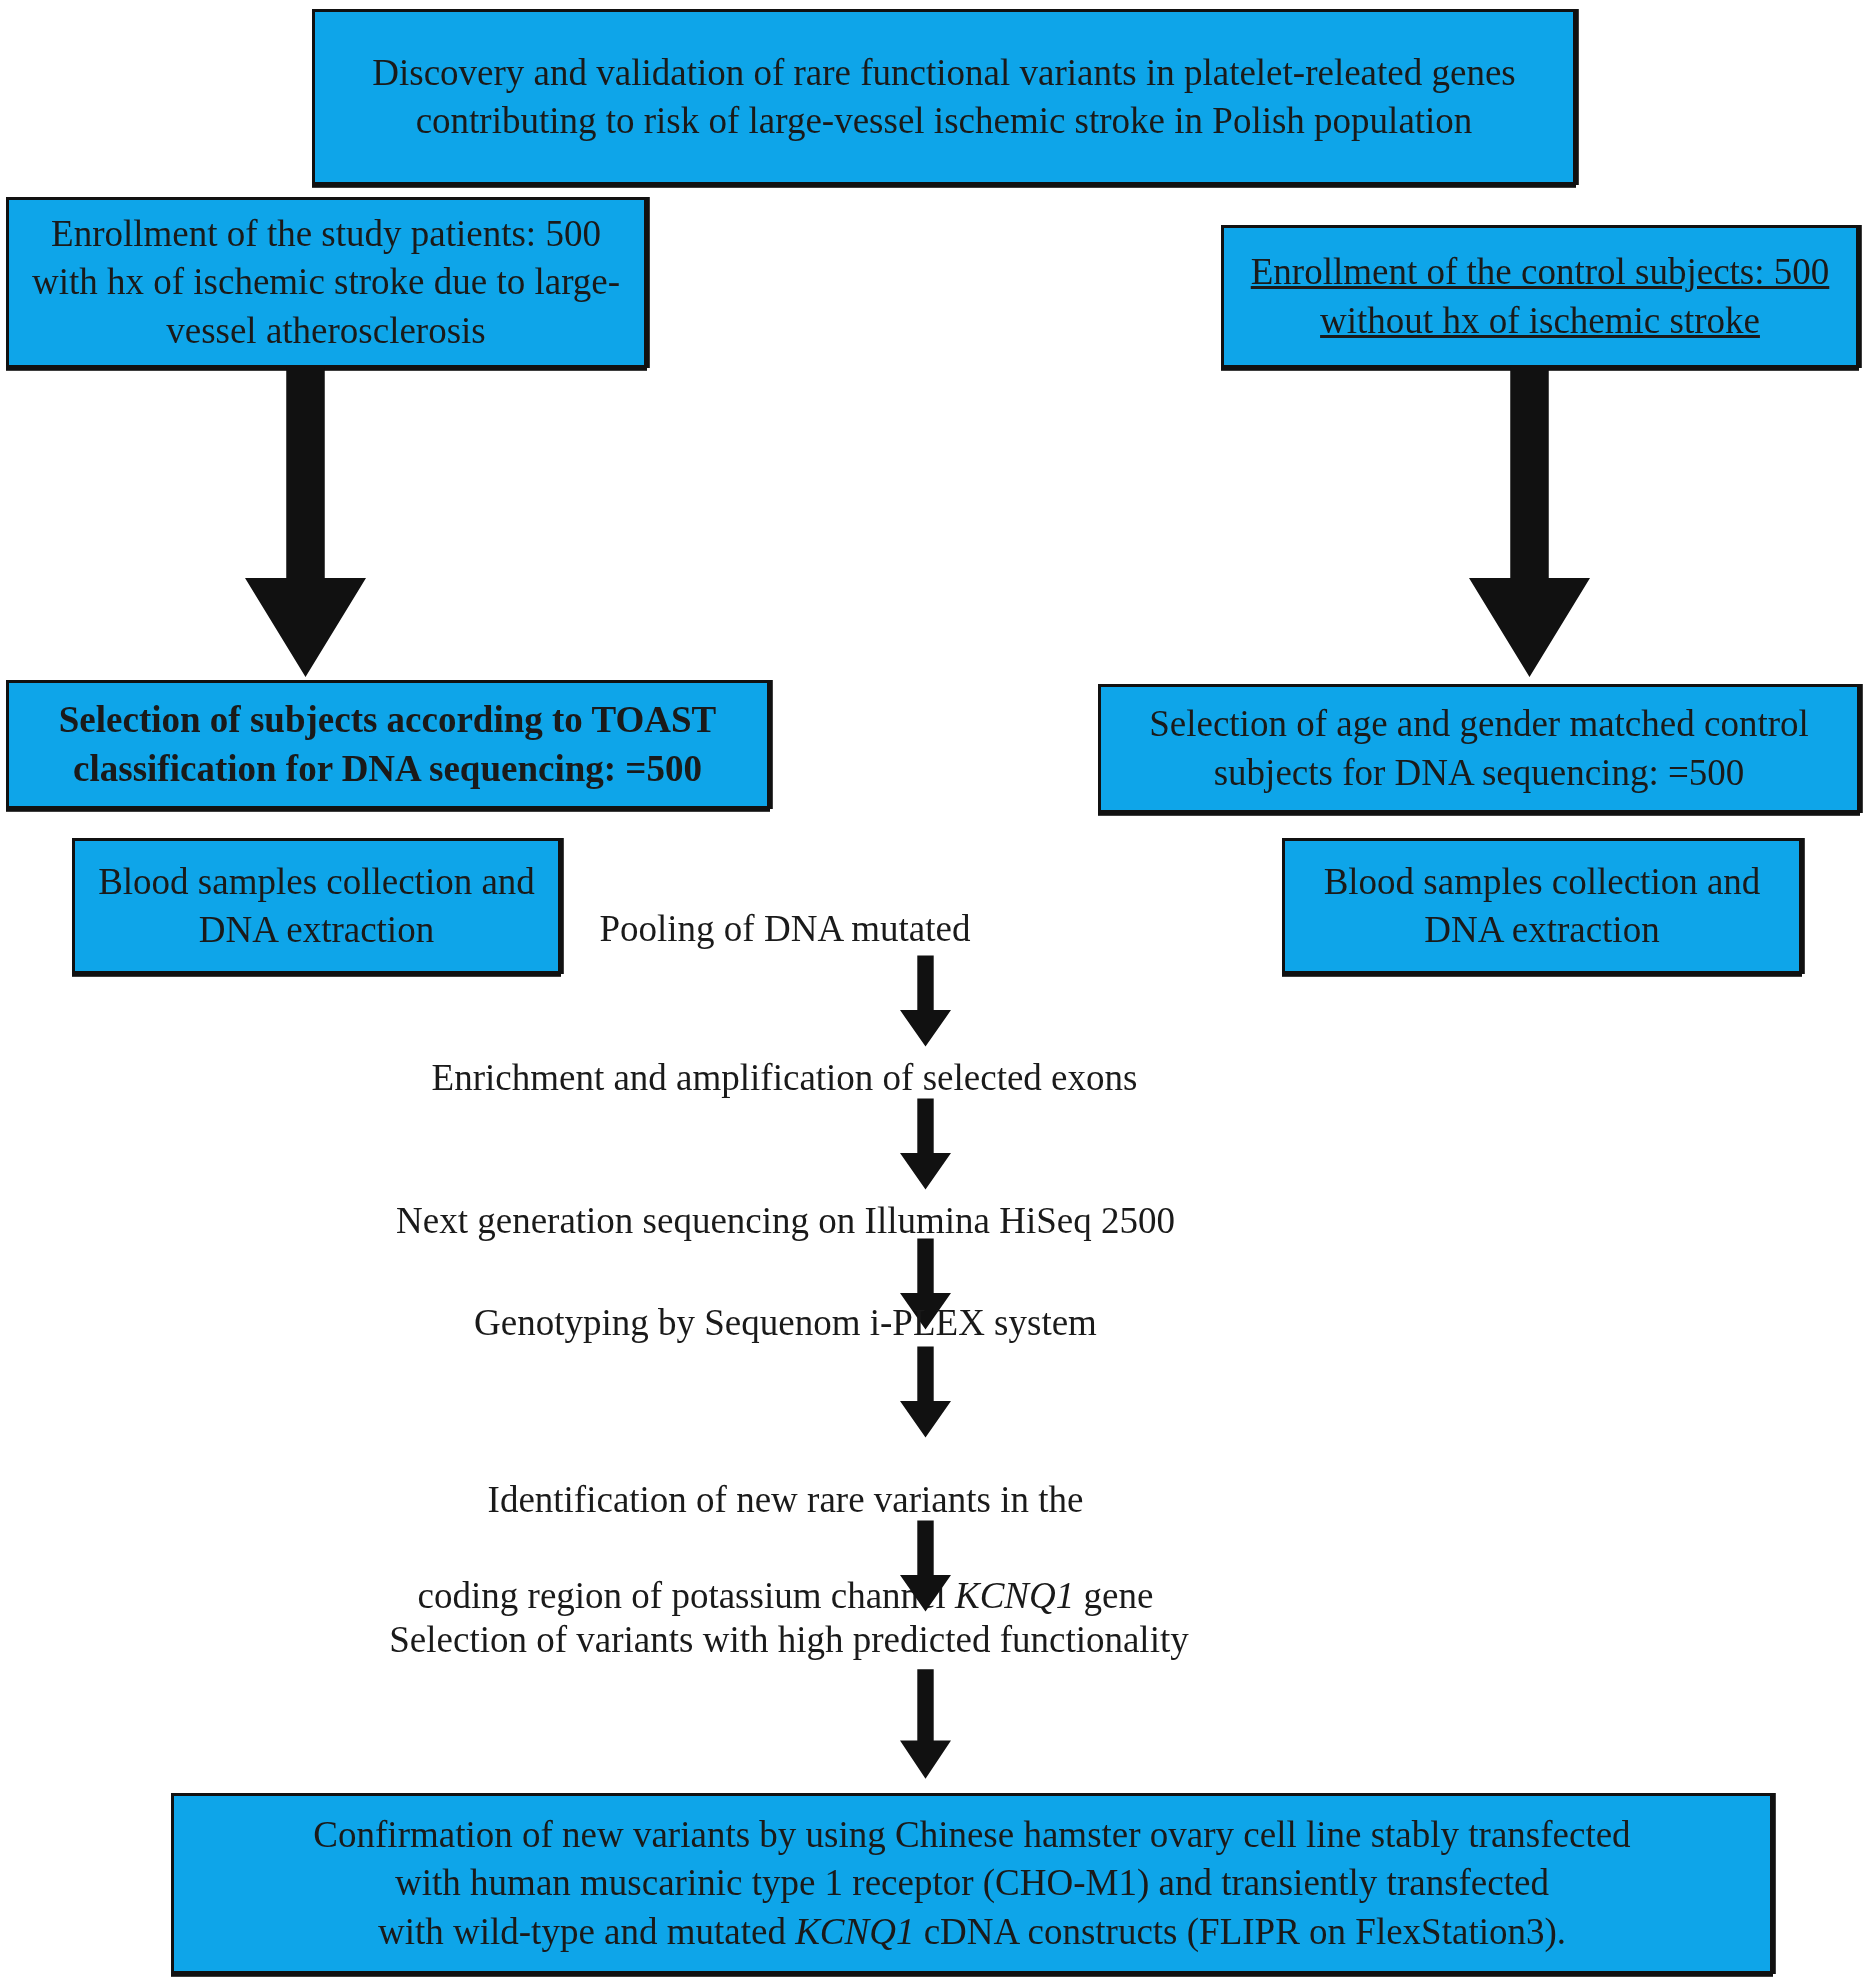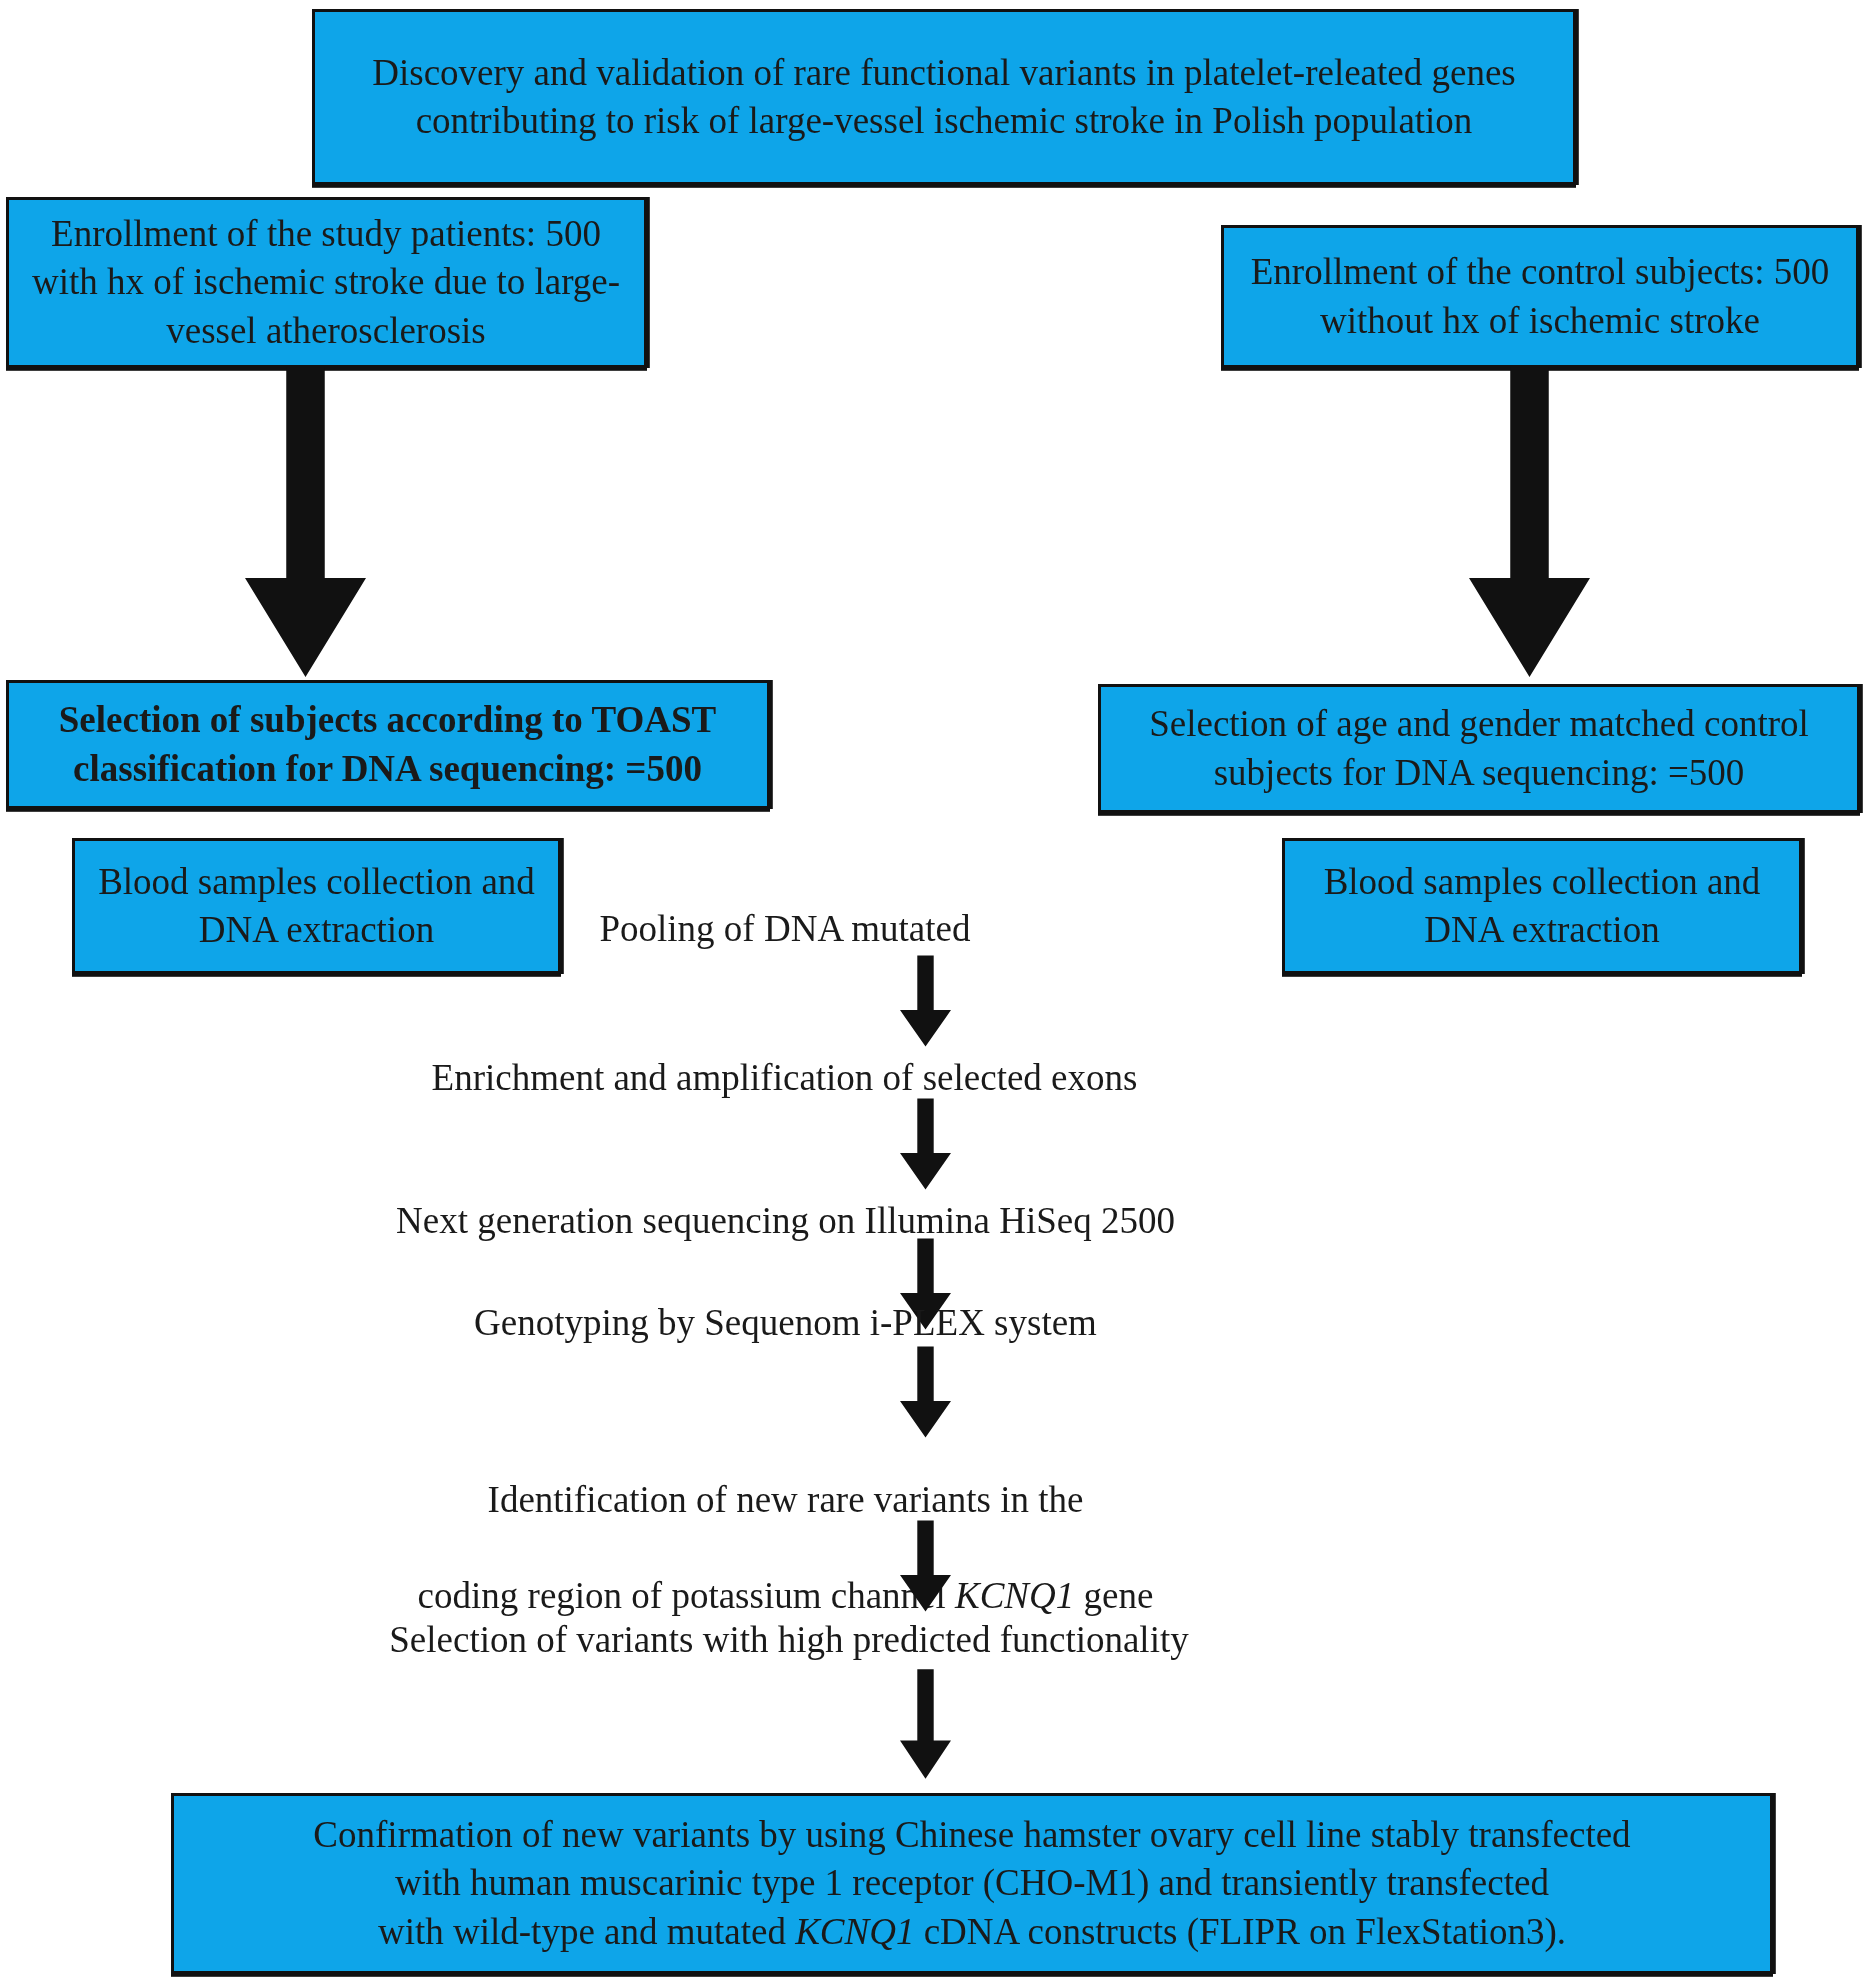--- a/index.html
+++ b/index.html
@@ -38,21 +38,21 @@
   }
   .arrow-big, .arrow-small {
     position: absolute;
   }
   .arrow-big svg, .arrow-small svg { display: block; }
   .ital { font-style: italic; }
 
   
   #title-box      { left: 312px;  top: 9.2px;   width: 1264px; height: 176px; font-size: 37px; }
   #enroll-study   { left: 5.5px;    top: 197px;  width: 641px;  height: 171px; font-size: 37px; }
-  #enroll-control { left: 1221px; top: 225px;  width: 638px;  height: 143px; font-size: 37px; }
+  #enroll-control { left: 1221px; top: 225px;  width: 638px;  height: 143px; font-size: 37px; text-decoration: underline; }
   #select-toast   { left: 5.5px;    top: 680px;  width: 764px;  height: 129px; font-size: 37px; font-weight: bold; }
   #select-control { left: 1098px; top: 684px;  width: 762px;  height: 129px; font-size: 37px; }
   #blood-left     { left: 72px;   top: 838px;  width: 489px;  height: 136px; font-size: 37px; }
   #blood-right    { left: 1282px; top: 838px;  width: 520px;  height: 136px; font-size: 37px; }
   #confirm-box    { left: 171px;  top: 1793px; width: 1602px; height: 181px; font-size: 37px; }
 
   
   #lbl-pooling  { left: 473px; top: 905px;  width: 624px; font-size: 37px; }
   #lbl-enrich   { left: 399px; top: 1054px; width: 771px; font-size: 37px; }
   #lbl-ngs      { left: 386px; top: 1197px; width: 799px; font-size: 37px; }

